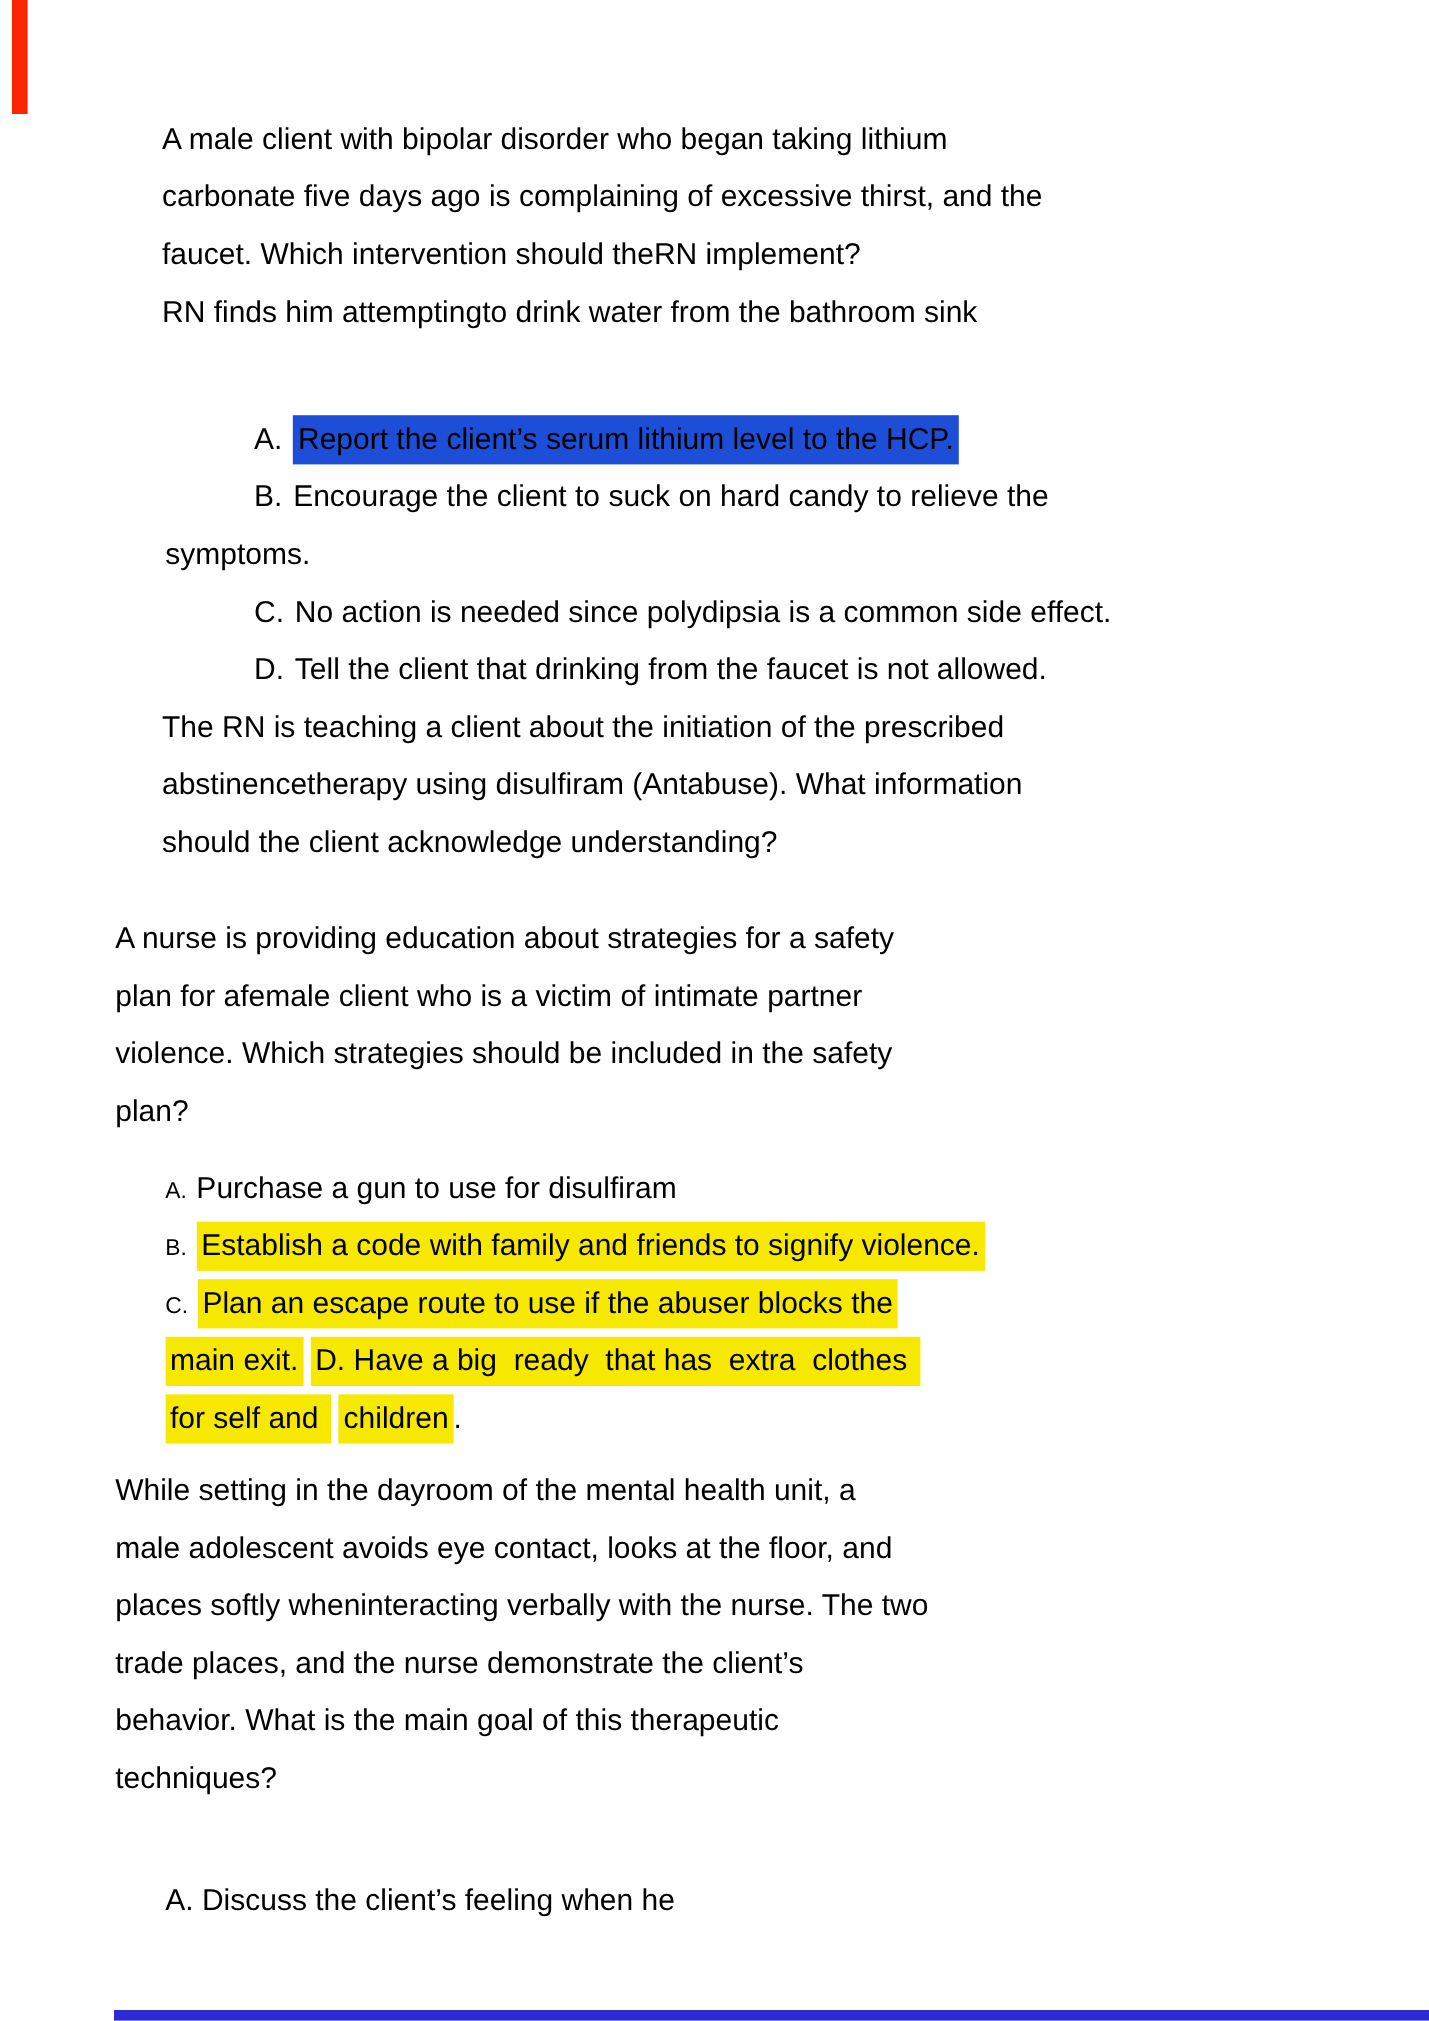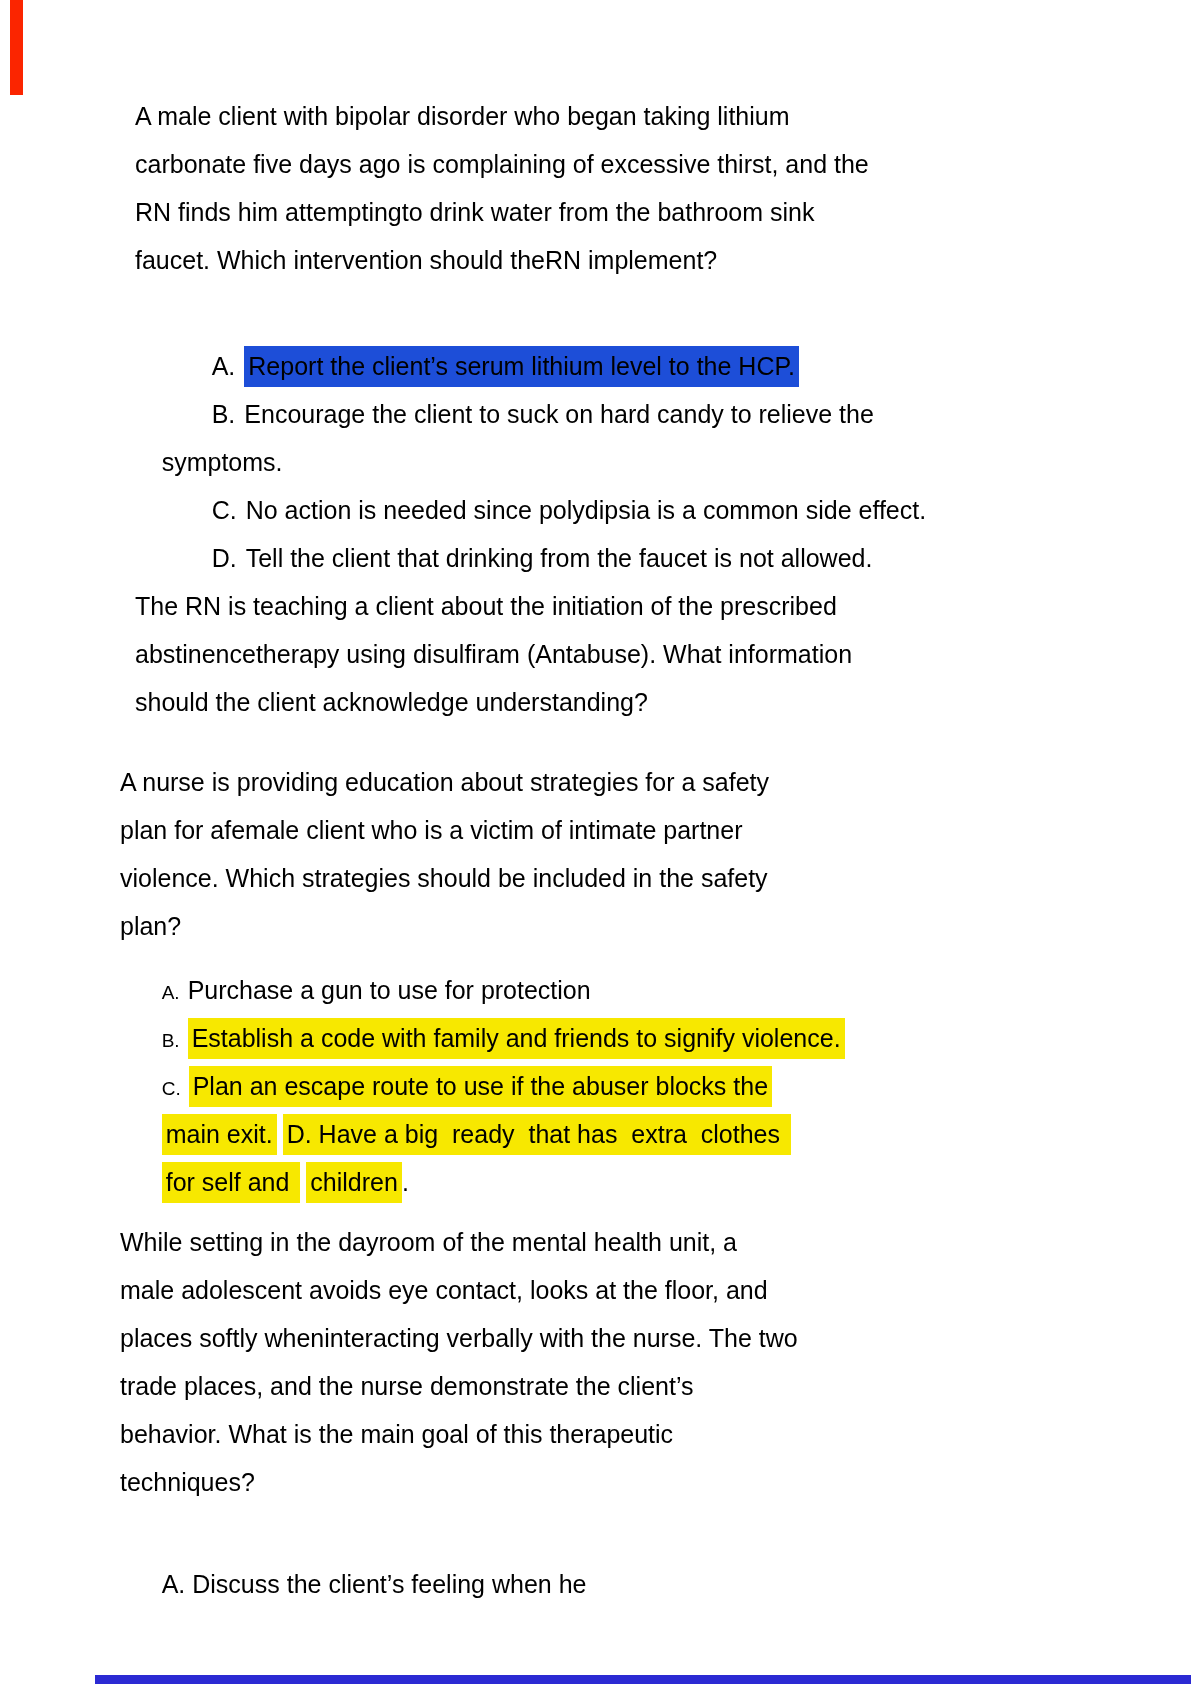--- a/index.html
+++ b/index.html
@@ -16,21 +16,21 @@
   }
   .block { position:absolute; left:0; width:1191px; }
   .tline {
     height:48px;
     line-height:48px;
     white-space:pre-wrap;
     color:#000000;
   }
   .ml135 { padding-left:135px; }
   .ml170 { padding-left:170px; }
-  .ml205 { padding-left:120px; }
+  .ml205 { padding-left:96px; }
   .letter { display:inline-block; margin-right:9px; }
   .letter-sm { display:inline-block; font-size:19px; margin-right:8px; }
   .hl-green { background:#1d4ed8; padding:6px 4px 7px 4px; }
   .hl-yellow { background:#f7e800; padding:6px 4px 7px 4px; }
   .gap-left { margin-left:6px; }
   .red-bar {
     position:absolute; left:10px; top:0; width:13px; height:95px;
     background:#fb2500;
   }
   .blue-bar {
@@ -41,22 +41,22 @@
 </head>
 <body>
 
 <div class="page">
 
   <div class="red-bar"></div>
 
   <div class="block" style="top:92px;">
     <div class="tline ml135">A male client with bipolar disorder who began taking lithium</div>
     <div class="tline ml135">carbonate five days ago is complaining of excessive thirst, and the</div>
+    <div class="tline ml135">faucet. Which intervention should theRN implement?</div>
     <div class="tline ml135">RN finds him attemptingto drink water from the bathroom sink</div>
-    <div class="tline ml135">faucet. Which intervention should theRN implement?</div>
   </div>
 
   <div class="block" style="top:294px;">
     <div class="tline ml170">
       <span class="letter">A.</span><span class="hl-green">Report the client’s serum lithium level to the HCP.</span>
     </div>
     <div class="tline ml170">
       <span class="letter">B.</span><span>Encourage the client to suck on hard candy to relieve the</span>
     </div>
     <div class="tline ml205">
@@ -78,21 +78,21 @@
 
   <div class="block" style="top:758px;">
     <div class="tline ml205">A nurse is providing education about strategies for a safety</div>
     <div class="tline ml205">plan for afemale client who is a victim of intimate partner</div>
     <div class="tline ml205">violence. Which strategies should be included in the safety</div>
     <div class="tline ml205">plan?</div>
   </div>
 
   <div class="block" style="top:918px;">
     <div class="tline ml205">
-      <span class="letter-sm">A.</span><span>Purchase a gun to use for protection</span>
+      <span class="letter-sm">A.</span><span>Purchase a gun to use for disulfiram</span>
     </div>
     <div class="tline ml205">
       <span class="letter-sm">B.</span><span class="hl-yellow">Establish a code with family and friends to signify violence.</span>
     </div>
     <div class="tline ml205">
       <span class="letter-sm">C.</span><span class="hl-yellow">Plan an escape route to use if the abuser blocks the</span>
     </div>
     <div class="tline ml205">
       <span class="hl-yellow">main exit.</span><span class="hl-yellow gap-left">D. Have a big  ready  that has  extra  clothes </span>
     </div>

